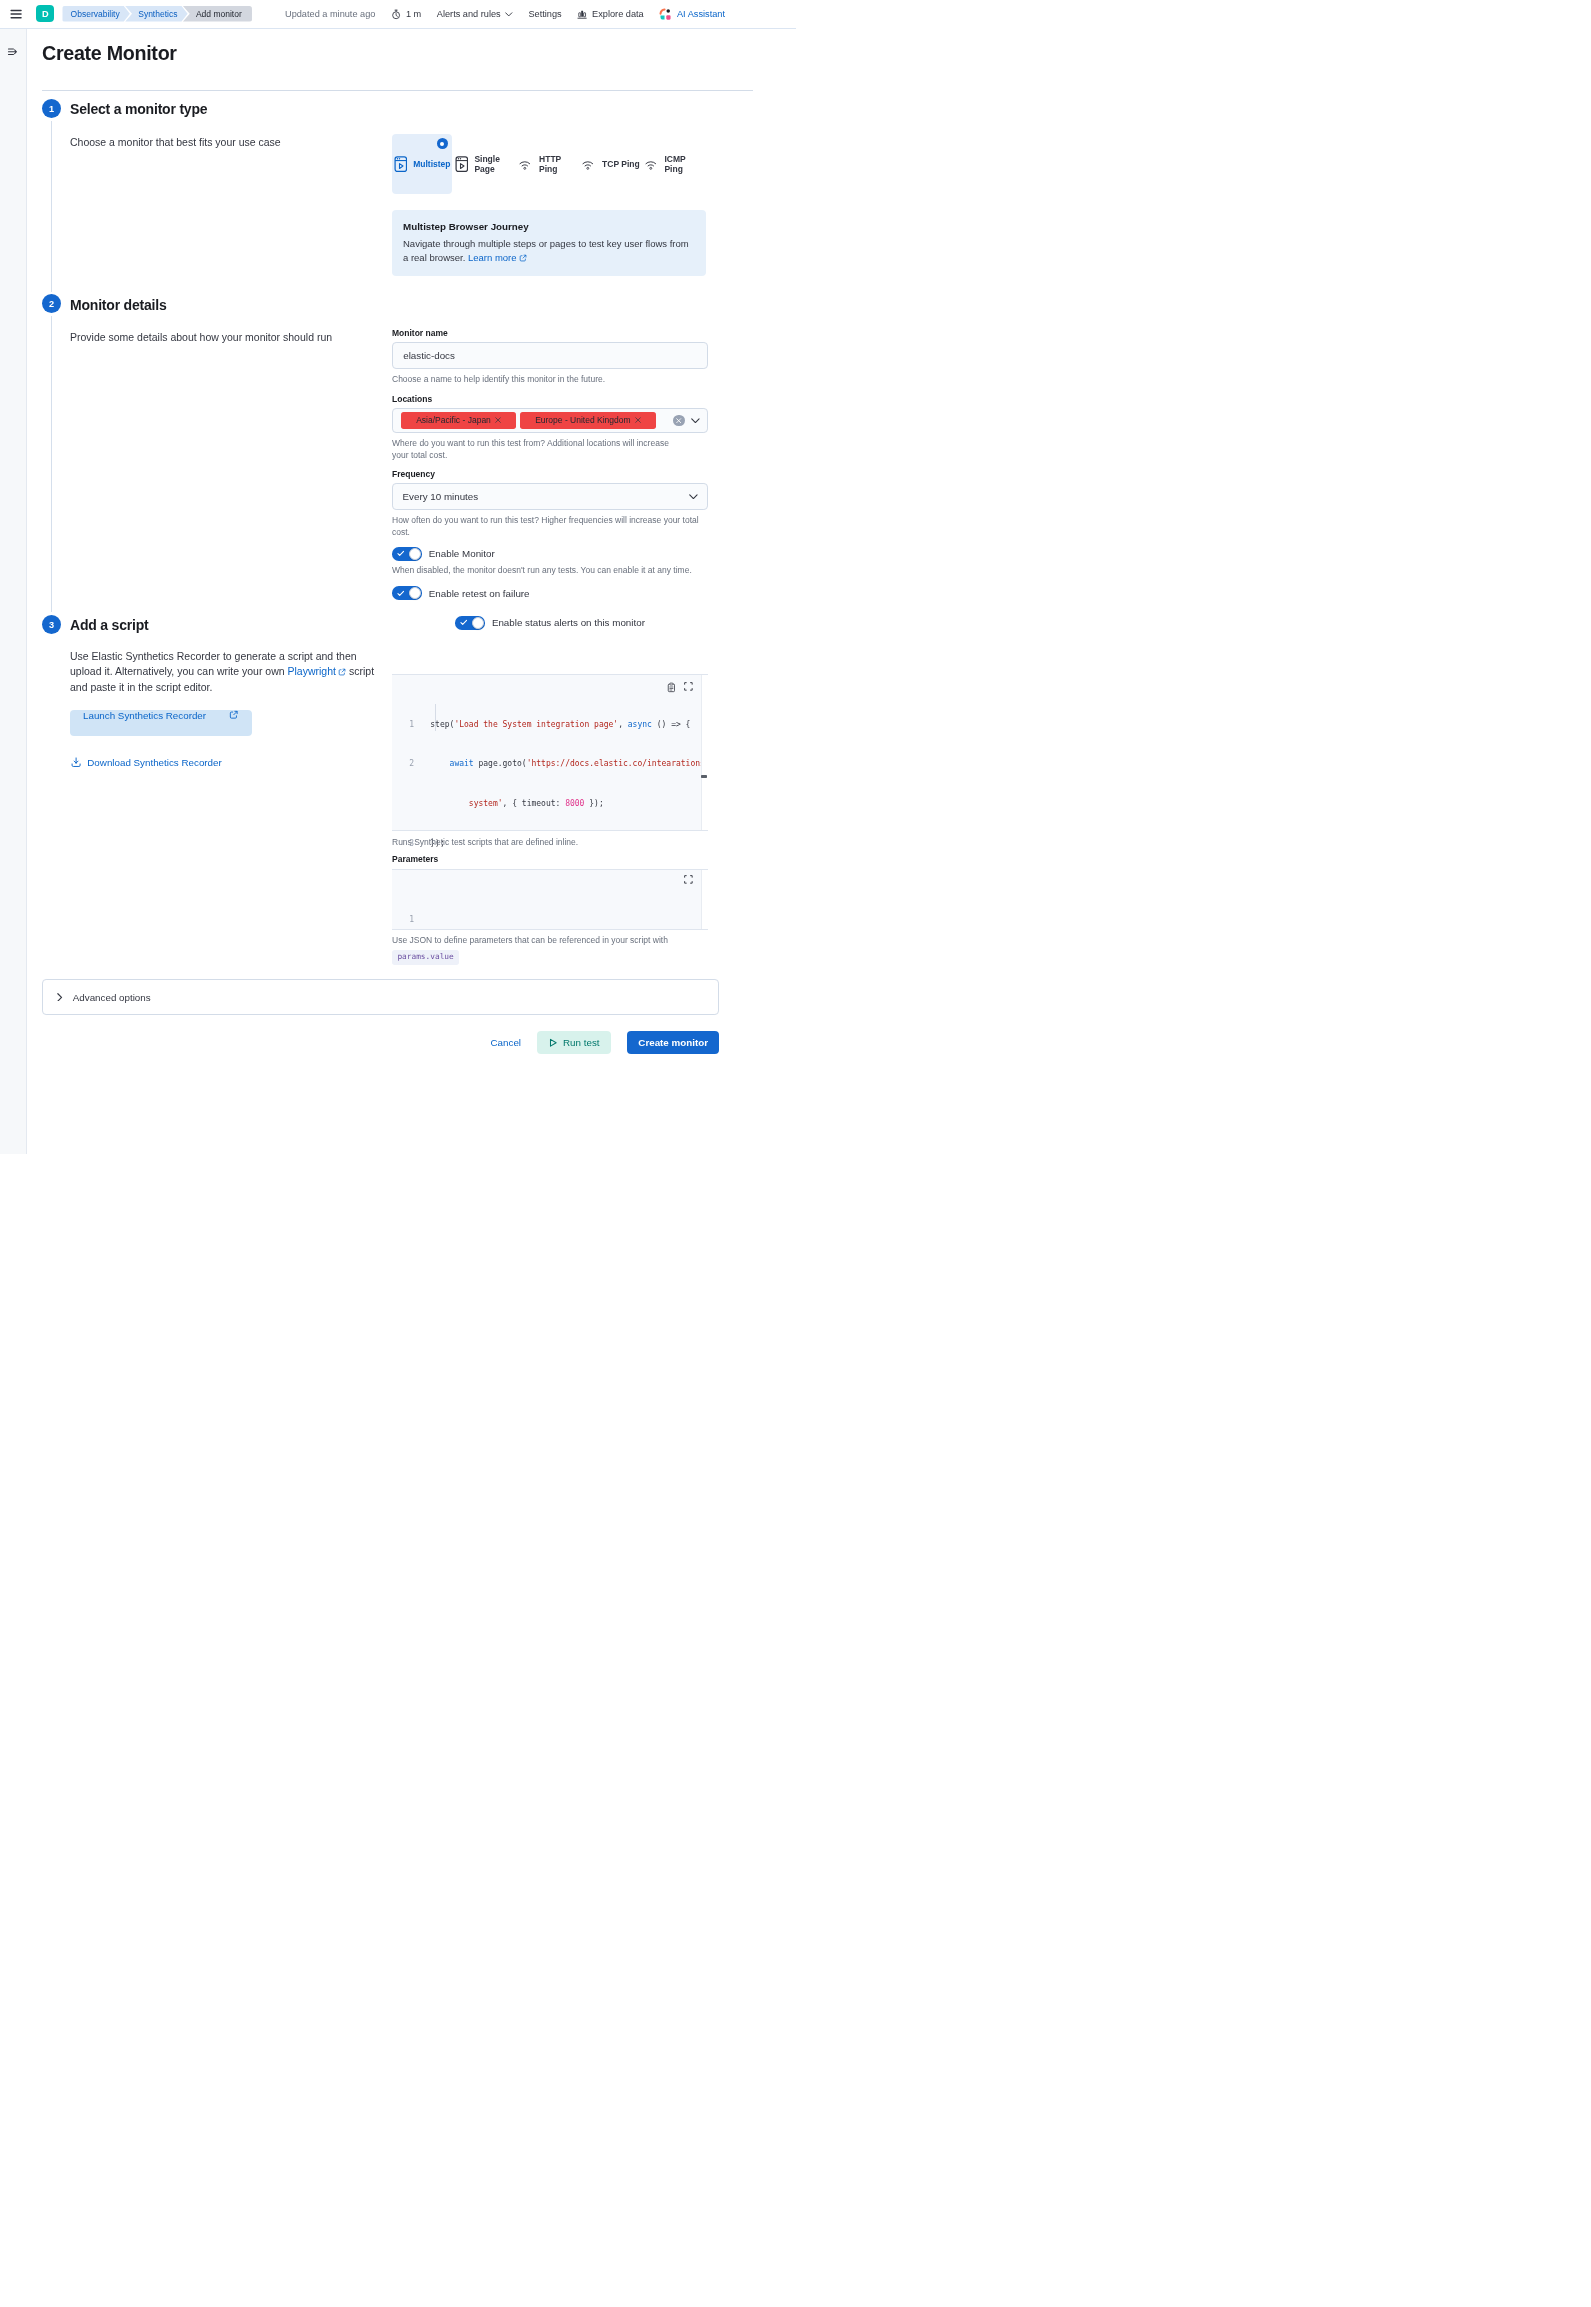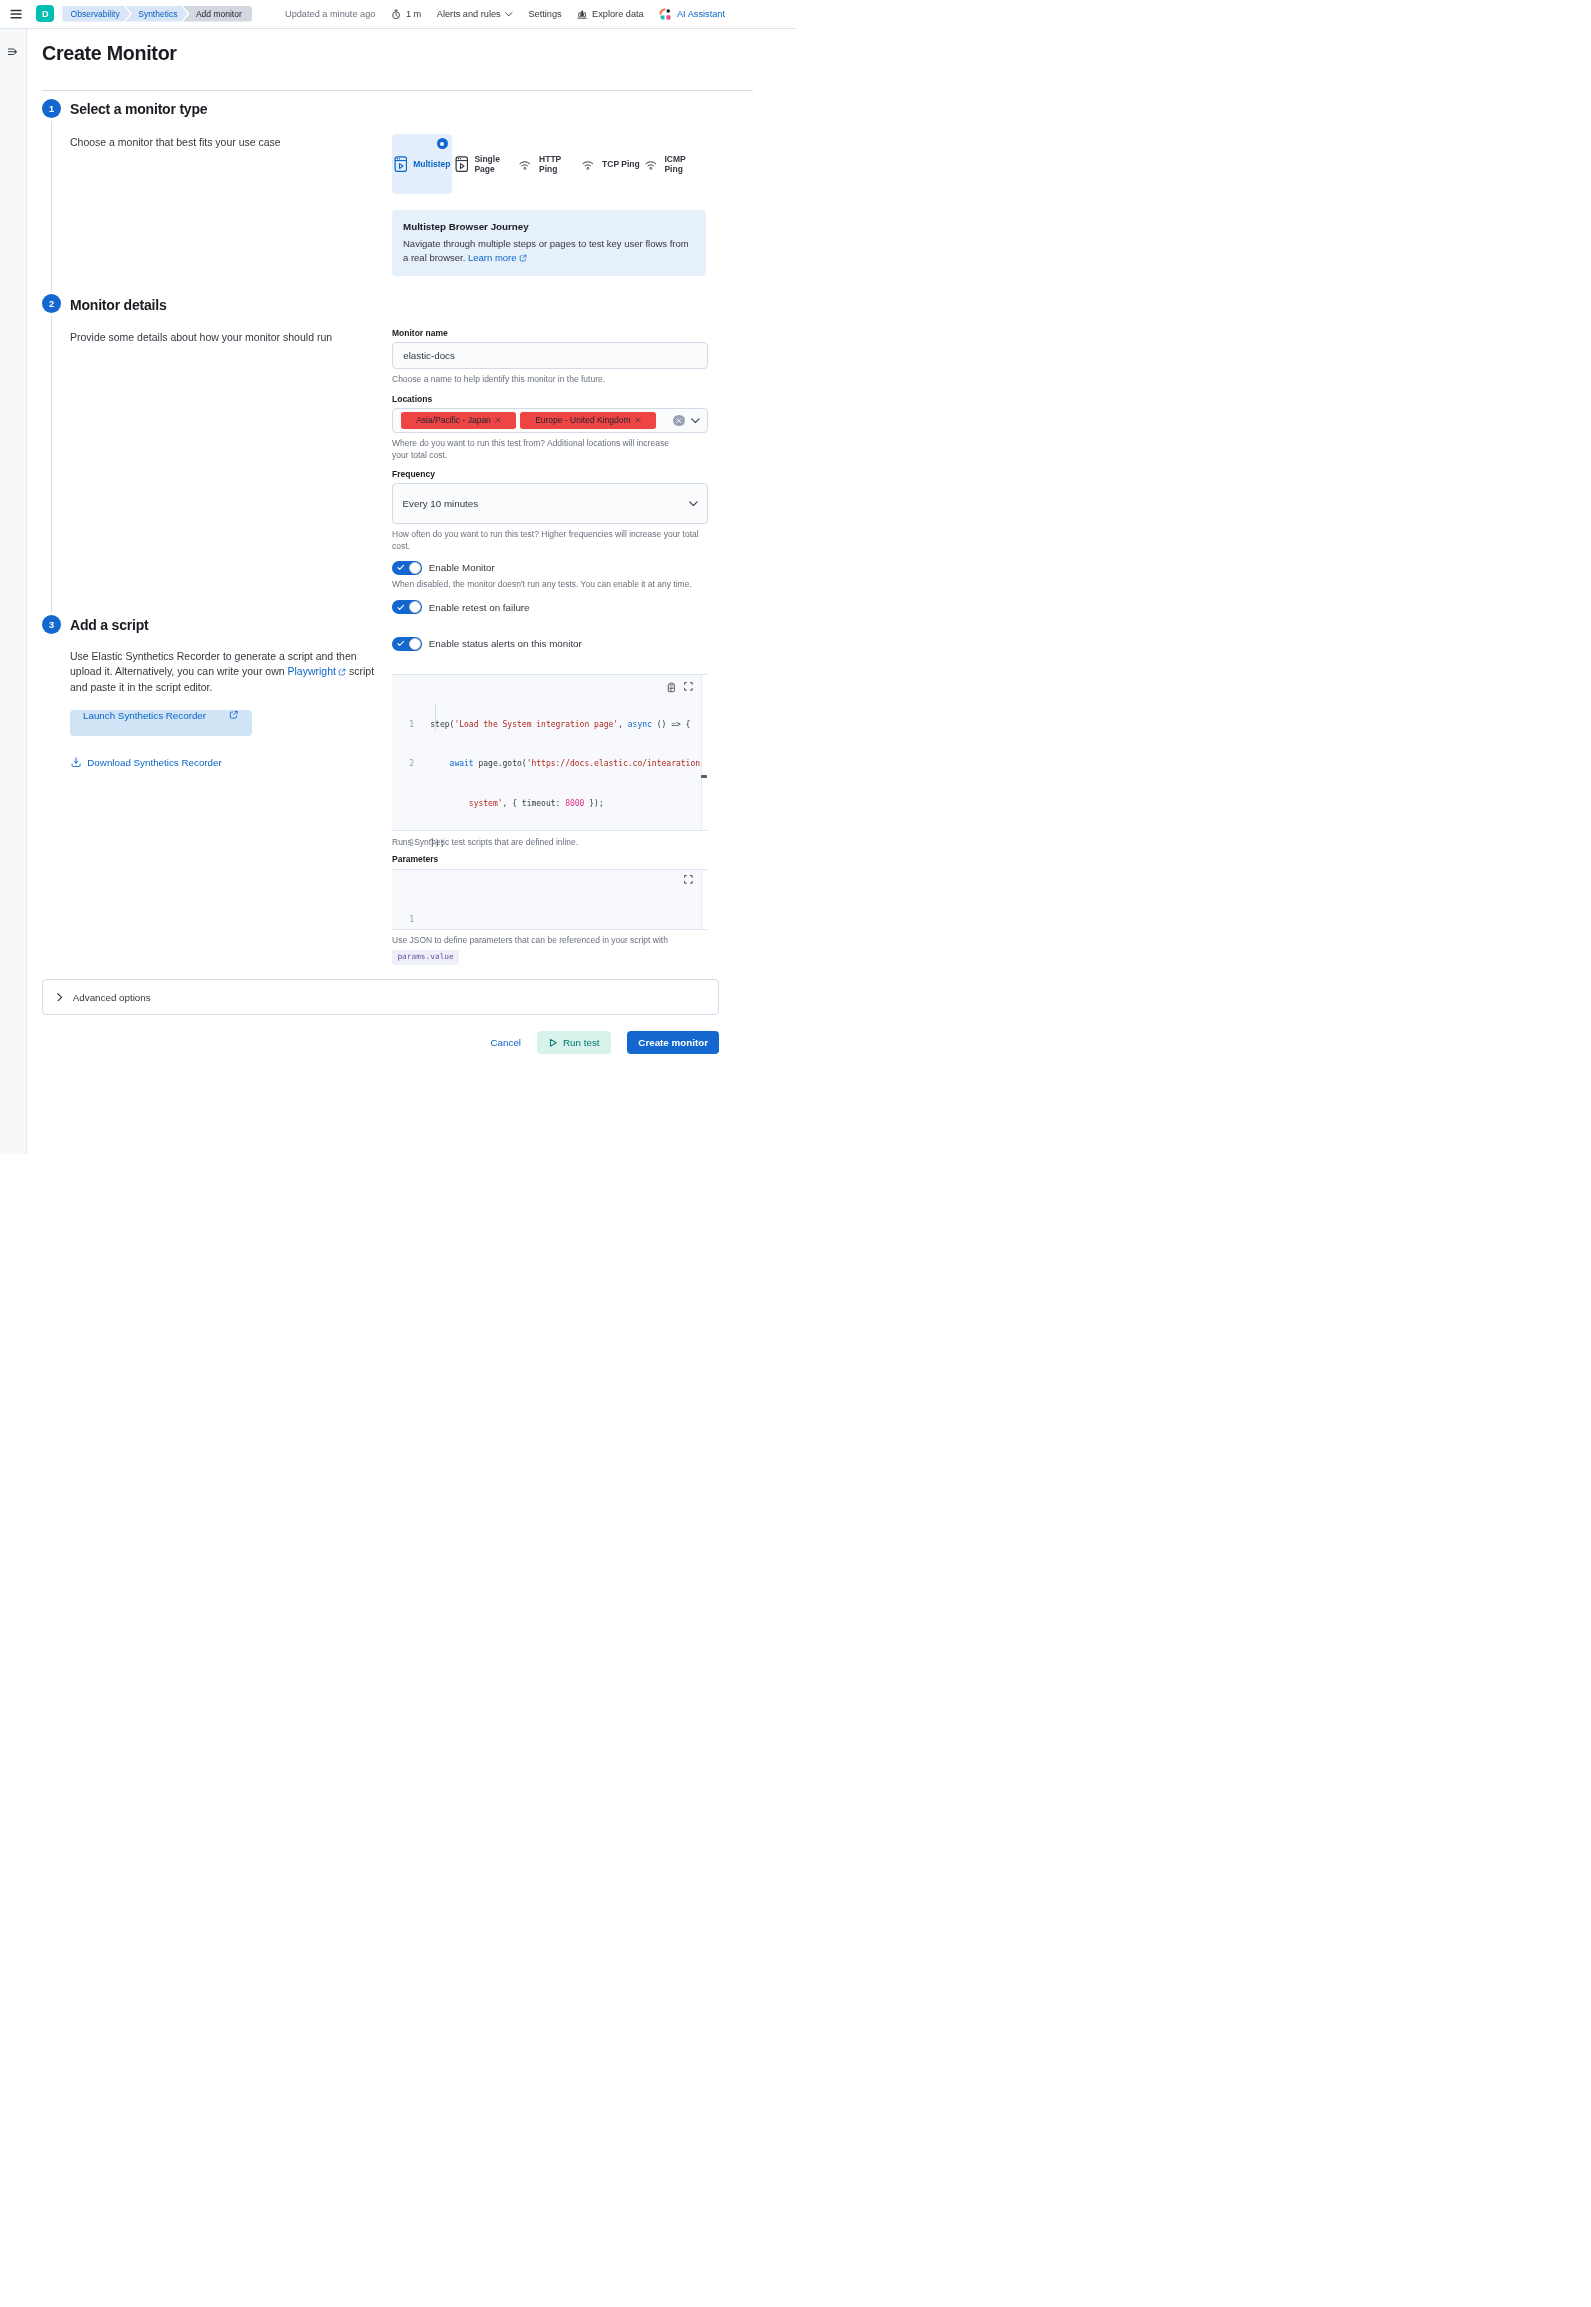--- a/index.html
+++ b/index.html
@@ -64,21 +64,21 @@
            font-family:"Liberation Sans",sans-serif; font-size:9.8px; color:#343741; padding:0 10.2px; outline:none; }
   .help { margin-top:4.1px; font-size:8.5px; line-height:12.2px; color:#69707d; }
   .combo { margin-top:4.1px; height:24.4px; width:100%; background:#f9fbfd; border:0.7px solid #d2dbe7; border-radius:4.1px;
            display:flex; align-items:center; padding:0 6.8px 0 4.1px; cursor:pointer; }
   .chip { display:flex; align-items:center; gap:4.1px; height:16.3px; background:#ef4444; border-radius:2.7px;
           padding:0 15px; font-size:8.5px; color:#232730; margin-left:4.1px; white-space:nowrap; }
   .chip-x { cursor:pointer; display:flex; }
   .combo-spacer { flex:1; }
   .clear-btn { width:11.5px; height:11.5px; border-radius:50%; background:#98a2b3; display:flex; align-items:center;
                justify-content:center; cursor:pointer; margin-right:6.8px; }
-  .select { margin-top:4.1px; height:41px; width:100%; background:#f9fbfd; border:0.7px solid #d2dbe7; border-radius:4.1px;
+  .select { margin-top:4.1px; height:27px; width:100%; background:#f9fbfd; border:0.7px solid #d2dbe7; border-radius:4.1px;
             display:flex; align-items:center; padding:0 9.5px; font-size:9.8px; color:#343741; cursor:pointer; }
   .select .grow { flex:1; }
   .tog-row { display:flex; align-items:center; gap:6.8px; }
   .switch { width:30px; height:13.6px; border-radius:6.8px; background:#1467ce; position:relative; flex:none; cursor:pointer; }
   .switch svg { position:absolute; left:4.7px; top:3.4px; }
   .knob { position:absolute; right:0.7px; top:0.7px; width:12.2px; height:12.2px; border-radius:50%; background:#fff;
           border:0.7px solid #c6d0de; box-shadow:0 0.7px 1.4px rgba(0,0,0,.15); }
   .tog-label { font-size:9.8px; color:#343741; }
 
   
@@ -336,21 +336,21 @@
   <div class="tog-row" style="margin-top:10.2px;">
     <span class="switch">
       <svg width="7.5" height="6.8" viewBox="0 0 12 10">
           <path d="M1.5 5.3l2.8 2.9L10.5 1.6" fill="none" stroke="#fff" stroke-width="1.7" stroke-linecap="round" stroke-linejoin="round"></path>
         </svg>
       <span class="knob"></span>
     </span>
     <span class="tog-label">Enable retest on failure</span>
   </div>
 
-  <div class="tog-row" style="margin-top:23px;">
+  <div class="tog-row" style="margin-top:16px;justify-content:center;">
     <span class="switch">
       <svg width="7.5" height="6.8" viewBox="0 0 12 10">
           <path d="M1.5 5.3l2.8 2.9L10.5 1.6" fill="none" stroke="#fff" stroke-width="1.7" stroke-linecap="round" stroke-linejoin="round"></path>
         </svg>
       <span class="knob"></span>
     </span>
     <span class="tog-label">Enable status alerts on this monitor</span>
   </div>
 </div>
 

